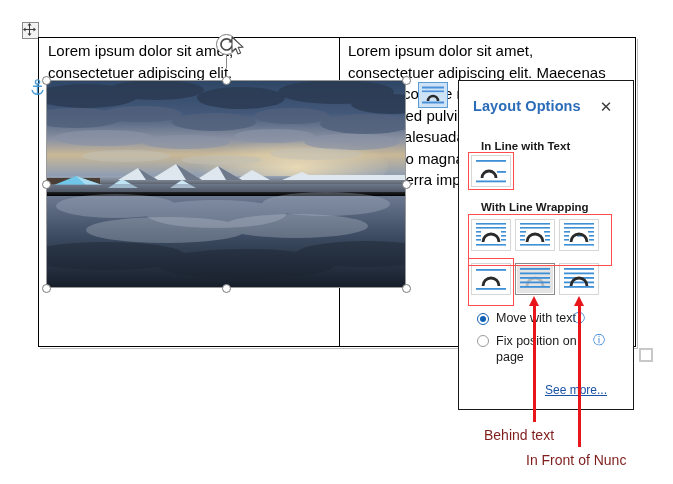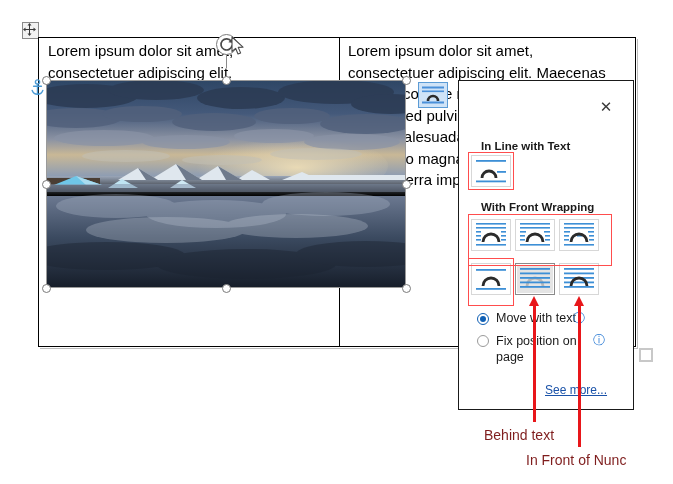--- a/index.html
+++ b/index.html
@@ -319,23 +319,24 @@
 <div class="abs" id="layout-launcher">
   <svg width="24" height="20" viewBox="0 0 24 20">
     <rect x="1" y="1.5" width="22" height="2" fill="#4a90d9"></rect>
     <rect x="1" y="5.5" width="22" height="1.6" fill="#4a90d9"></rect>
     <path d="M7 16 A5 5 0 0 1 17 16" fill="none" stroke="#2b2b2b" stroke-width="2.6"></path>
     <rect x="1" y="16.5" width="22" height="2" fill="#4a90d9"></rect>
   </svg>
 </div>
 
 <div class="abs" id="layout-panel">
+  <div id="panel-title">Layout Options</div>
   <div id="panel-close">✕</div>
   <div class="section-head" style="left:22px;top:59px;">In Line with Text</div>
-  <div class="section-head" style="left:22px;top:120px;">With Front Wrapping</div>
+  <div class="section-head" style="left:22px;top:120px;">With Line Wrapping</div>
 </div>
 
 <div class="abs tile" style="left:471px;top:155px;">
   <svg width="38" height="30" viewBox="0 0 38 30">
     <rect x="4" y="4" width="30" height="1.8" fill="#3d8fd6"></rect>
     <path d="M10 22 A7 7 0 0 1 24 22" fill="none" stroke="#2b2b2b" stroke-width="2.8"></path>
     <rect x="25" y="15" width="9" height="1.8" fill="#3d8fd6"></rect>
     <rect x="4" y="24.5" width="30" height="1.8" fill="#3d8fd6"></rect>
   </svg>
 </div>

